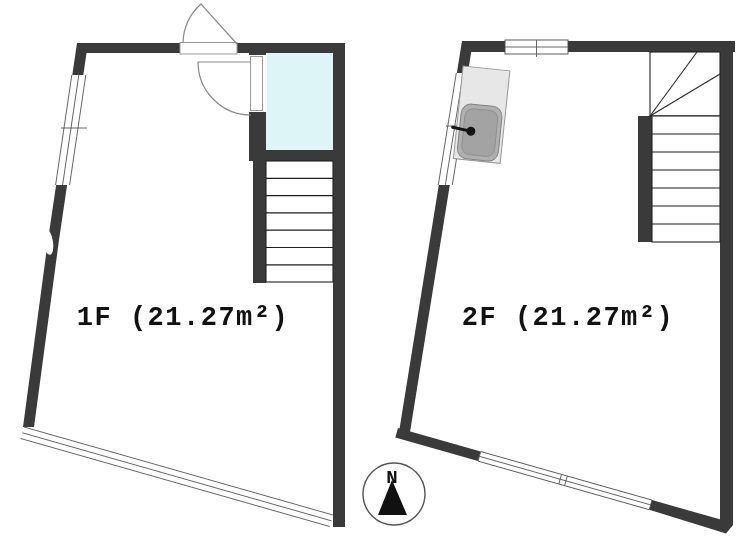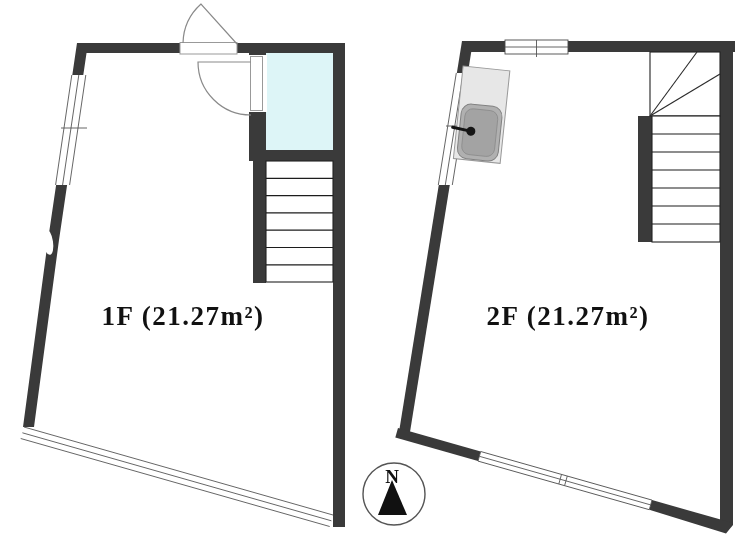--- a/index.html
+++ b/index.html
@@ -1,20 +1,20 @@
 <!DOCTYPE html>
 <html style="--wall: #3a3a3a; --bath: #ddf5f7; --counter: #e7e7e7; --sink: #b0b0b0; --bg: #ffffff;"><head>
 <meta charset="utf-8">
 <style>
   html,body { margin:0; padding:0; background:#ffffff; }
   .canvas {
     position:relative;
     width:753px; height:540px;
     background:var(--bg,#fff);
-    font-family:Liberation Serif, serif;
+    font-family:Liberation Mono, monospace;
     overflow:hidden;
   }
   svg { display:block; }
   .wall   { fill:var(--wall,#3a3a3a); stroke:none; }
   .bath   { fill:var(--bath,#ddf5f7); }
   .white  { fill:#ffffff; }
   .open-frame { fill:#ffffff; stroke:#999; stroke-width:1; }
   .win-line   { stroke:#555; stroke-width:0.9; fill:none; }
   .win-fill   { fill:#ffffff; stroke:none; }
   .win-outline{ fill:#ffffff; stroke:#4a4a4a; stroke-width:0.9; }

